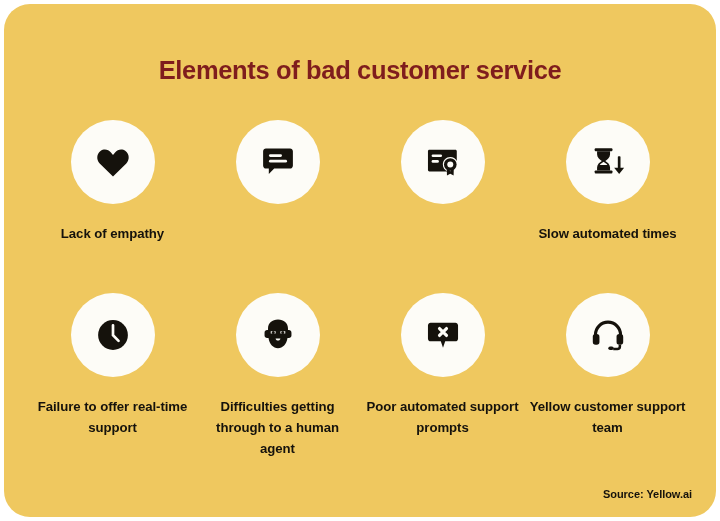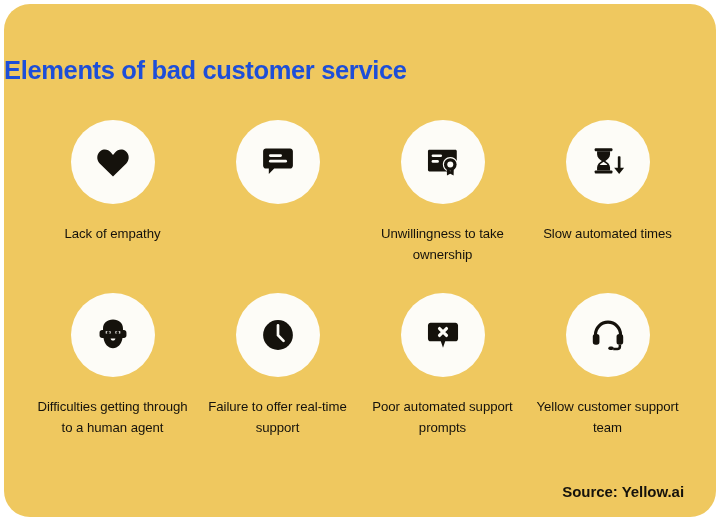--- a/index.html
+++ b/index.html
@@ -22,24 +22,25 @@
     height: 513px;
     background: #efc85f;
     border-radius: 26px;
     box-sizing: border-box;
   }
   #page-title {
     position: absolute;
     left: 0;
     top: 52px;
     width: 712px;
+    text-align: center;
     font-size: 25.5px;
     font-weight: bold;
     letter-spacing: -0.35px;
-    color: #1d4ed8;
+    color: #7f1d1d;
   }
   .grid-row {
     position: absolute;
     left: 26px;
     width: 660px;
     display: flex;
     flex-direction: row;
   }
   #row-1 { top: 116px; }
   #row-2 { top: 289px; }
@@ -61,29 +62,29 @@
   }
   .icon-circle svg {
     display: block;
   }
   .cell-label {
     margin-top: 19px;
     width: 158px;
     text-align: center;
     font-size: 13.2px;
     line-height: 21px;
-    font-weight: 400;
+    font-weight: 700;
     color: #15120c;
     letter-spacing: -0.05px;
   }
   #source-note {
     position: absolute;
-    right: 32px;
+    right: 24px;
     bottom: 17px;
-    font-size: 15px;
+    font-size: 11px;
     font-weight: bold;
     color: #15120c;
     letter-spacing: -0.05px;
   }
 </style>
 </head>
 <body>
 
 <div id="infographic-card">
 
@@ -114,21 +115,20 @@
       <div class="icon-circle">
         <svg width="38" height="38" viewBox="0 0 24 24" aria-hidden="true">
           <path fill="#15120c" d="M3.4 4.2h16.4c0.5 0 0.9 0.4 0.9 0.9v6.2c-0.8-1.4-2.3-2.4-4.1-2.4-2.6 0-4.7 2.1-4.7 4.7 0 2 1.2 3.7 3 4.4H3.4c-0.5 0-0.9-0.4-0.9-0.9V5.1c0-0.5 0.4-0.9 0.9-0.9z"></path>
           <rect fill="#fdfcf7" x="4.8" y="7.2" width="6.6" height="1.7" rx="0.85"></rect>
           <rect fill="#fdfcf7" x="4.8" y="10.8" width="4.6" height="1.7" rx="0.85"></rect>
           <circle fill="#15120c" cx="16.6" cy="13.6" r="4"></circle>
           <circle fill="#fdfcf7" cx="16.6" cy="13.6" r="1.9"></circle>
           <path fill="#15120c" d="M14.4 16.6h1.5l0.7 1.4 0.7-1.4h1.5l-0.1 4-2.1-1.2-2.1 1.2z"></path>
         </svg>
       </div>
-      <div class="cell-label">Unwillingness to take ownership</div>
     </div>
 
     <div class="cell">
       <div class="icon-circle">
         <svg width="38" height="38" viewBox="0 0 24 24" aria-hidden="true">
           <rect fill="#15120c" x="3.6" y="3.3" width="11.2" height="1.9" rx="0.6"></rect>
           <rect fill="#15120c" x="3.6" y="17.3" width="11.2" height="1.9" rx="0.6"></rect>
           <path fill="#15120c" d="M5.1 5.2h8.2v1.9c0 2-1.6 3.4-3 4.2 1.4 0.8 3 2.2 3 4.2v1.8H5.1v-1.8c0-2 1.6-3.4 3-4.2-1.4-0.8-3-2.2-3-4.2V5.2z"></path>
           <path fill="#fdfcf7" d="M6.8 13.9c0.5-0.9 1.6-1.6 2.4-2.1 0.8 0.5 1.9 1.2 2.4 2.1H6.8z"></path>
           <rect fill="#15120c" x="18.2" y="8.4" width="1.7" height="8.2" rx="0.5"></rect>
@@ -138,38 +138,38 @@
       <div class="cell-label">Slow automated times</div>
     </div>
 
   </div>
 
   <div class="grid-row" id="row-2">
 
     <div class="cell">
       <div class="icon-circle">
         <svg width="38" height="38" viewBox="0 0 24 24" aria-hidden="true">
+          <circle fill="#15120c" cx="12" cy="12" r="9.4"></circle>
+          <path stroke="#fdfcf7" stroke-width="1.7" stroke-linecap="round" fill="none" d="M12 5.9v6.3l3.5 3.5"></path>
+        </svg>
+      </div>
+      <div class="cell-label">Failure to offer real-time support</div>
+    </div>
+
+    <div class="cell">
+      <div class="icon-circle">
+        <svg width="38" height="38" viewBox="0 0 24 24" aria-hidden="true">
           <path fill="#15120c" d="M12 2.2c3.7 0 6.3 2.3 6.3 5.6v1.1h0.6c0.9 0 1.6 0.7 1.6 1.6v1.8c0 0.9-0.7 1.6-1.6 1.6h-0.9c-0.6 4-3 6.4-6 6.4s-5.4-2.4-6-6.4h-0.9c-0.9 0-1.6-0.7-1.6-1.6v-1.8c0-0.9 0.7-1.6 1.6-1.6h0.6V7.8C5.7 4.5 8.3 2.2 12 2.2z"></path>
           <path fill="#fdfcf7" d="M7.4 9.6h3.1v1.5H7.4zM13.5 9.6h3.1v1.5h-3.1z"></path>
           <circle fill="#15120c" cx="9" cy="10.4" r="0.95"></circle>
           <circle fill="#15120c" cx="15" cy="10.4" r="0.95"></circle>
           <path fill="#fdfcf7" d="M10.5 14.2h3c0 0.8-0.7 1.3-1.5 1.3s-1.5-0.5-1.5-1.3z"></path>
         </svg>
       </div>
       <div class="cell-label">Difficulties getting through to a human agent</div>
-    </div>
-
-    <div class="cell">
-      <div class="icon-circle">
-        <svg width="38" height="38" viewBox="0 0 24 24" aria-hidden="true">
-          <circle fill="#15120c" cx="12" cy="12" r="9.4"></circle>
-          <path stroke="#fdfcf7" stroke-width="1.7" stroke-linecap="round" fill="none" d="M12 5.9v6.3l3.5 3.5"></path>
-        </svg>
-      </div>
-      <div class="cell-label">Failure to offer real-time support</div>
     </div>
 
     <div class="cell">
       <div class="icon-circle">
         <svg width="38" height="38" viewBox="0 0 24 24" aria-hidden="true">
           <path fill="#15120c" d="M4.2 4.2h15.6c0.9 0 1.7 0.8 1.7 1.7v8.4c0 0.9-0.8 1.7-1.7 1.7h-6.4l-1.4 4.1-1.4-4.1H4.2c-0.9 0-1.7-0.8-1.7-1.7V5.9c0-0.9 0.8-1.7 1.7-1.7z"></path>
           <path stroke="#fdfcf7" stroke-width="2" stroke-linecap="round" d="M9.8 7.9l4.4 4.4M14.2 7.9l-4.4 4.4"></path>
         </svg>
       </div>
       <div class="cell-label">Poor automated support prompts</div>

